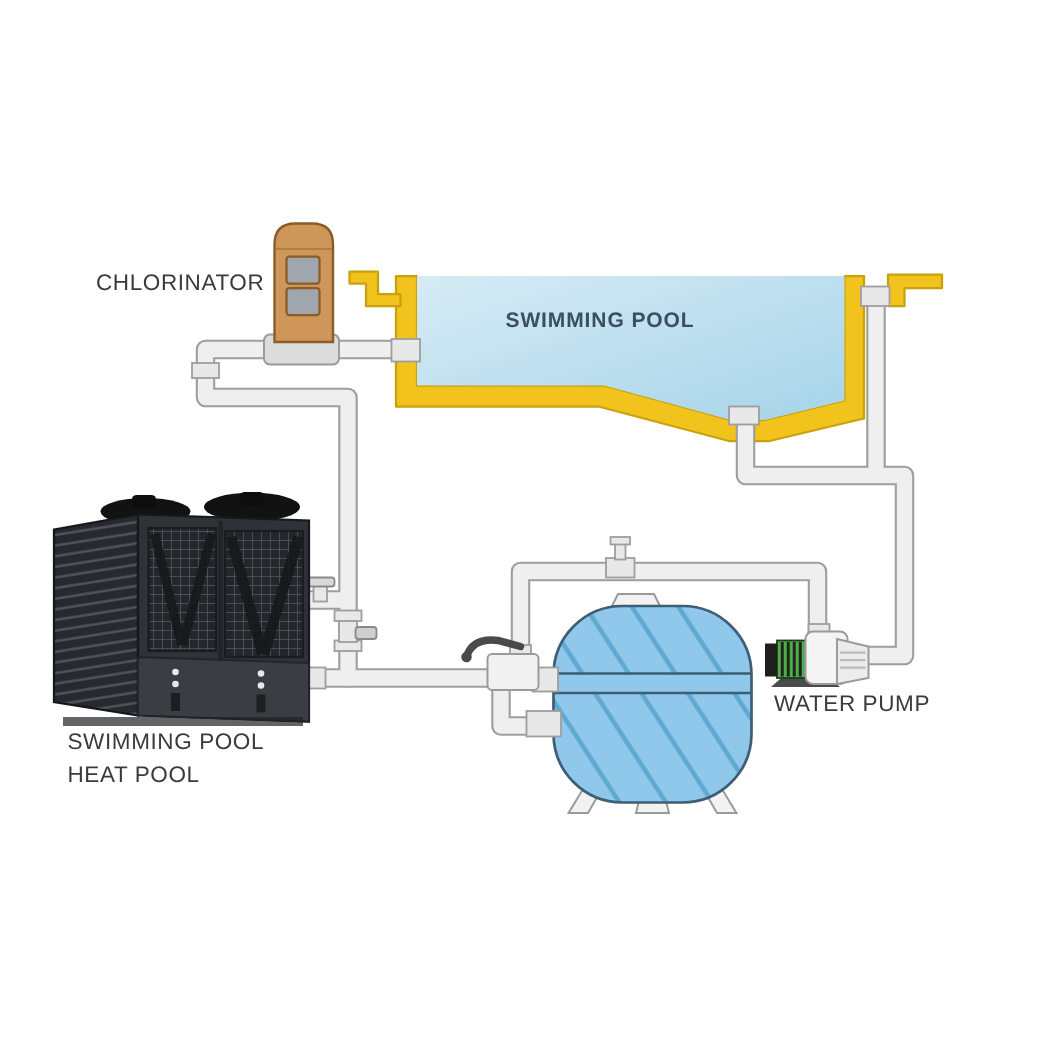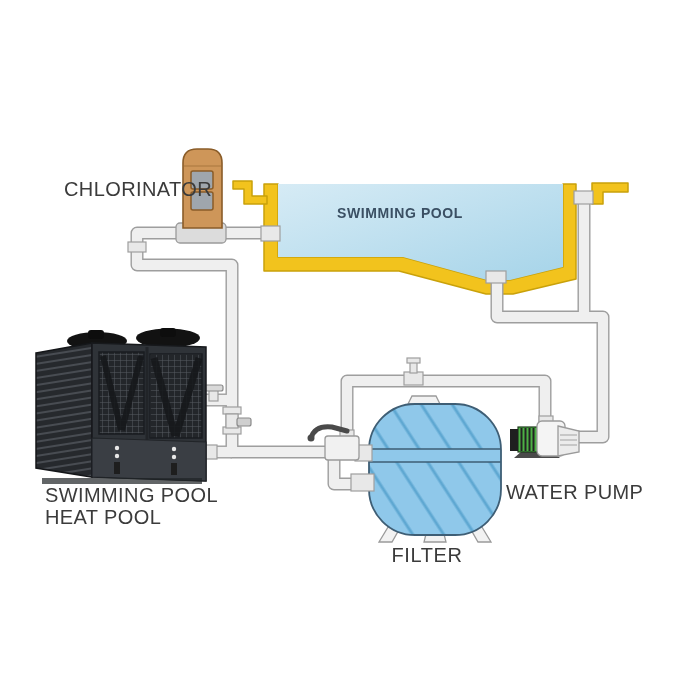--- a/index.html
+++ b/index.html
@@ -11,21 +11,21 @@
     --chlorinator-window:#9FA6AD; --chlorinator-base:#DCDCDC;
     --filter-fill:#8FC8EA; --filter-hatch:#5FA8D2; --filter-stroke:#3E5E75;
     --pump-motor-green:#4CB145;
     --heatpump-dark:#2F3338;
     --label-text:#3B3B3B;
   }
   html,body{margin:0;padding:0;background:#fff;}
   .canvas{position:relative;width:700px;height:700px;background:#fff;overflow:hidden;
           font-family:"Liberation Sans",sans-serif;}
   .canvas svg{position:absolute;left:0;top:0;}
-  .label{position:absolute;color:var(--label-text);font-size:20px;letter-spacing:.4px;
+  .label{position:absolute;color:var(--label-text);font-size:15px;letter-spacing:.4px;
          white-space:nowrap;line-height:22px;}
   .label.center{text-align:center;}
   .pool-label{position:absolute;color:var(--pool-label-text);font-weight:bold;
               font-size:14px;letter-spacing:.6px;text-align:center;}
   
   .pipe-o{fill:none;stroke:var(--pipe-stroke);stroke-width:13;stroke-linejoin:round;}
   .pipe-i{fill:none;stroke:var(--pipe-fill);stroke-width:10.2;stroke-linejoin:round;}
   .fit{fill:#E8E8E8;stroke:var(--pipe-stroke);stroke-width:1.2;}
   .yellow{fill:var(--pool-wall);stroke:var(--pool-wall-stroke);stroke-width:1.5;stroke-linejoin:round;}
   .stopA{stop-color:var(--pool-water-top,#D6EBF5);}
@@ -181,16 +181,15 @@
 
   <div class="label" style="left:64px;top:178px;">CHLORINATOR</div>
 
   <div class="pool-label" style="left:330px;top:205px;width:140px;">SWIMMING POOL</div>
 
   <div class="label" style="left:45px;top:484px;">
     <div>SWIMMING POOL</div>
     <div>HEAT POOL</div>
   </div>
 
-  <div class="label center" style="left:368px;top:544px;width:118px;letter-spacing:.6px;">FILTER</div>
 
-  <div class="label center" style="left:506px;top:481px;width:124px;">WATER PUMP</div>
+  <div class="label center" style="left:506px;top:459px;width:124px;">WATER PUMP</div>
 </div>
 
 </body></html>

